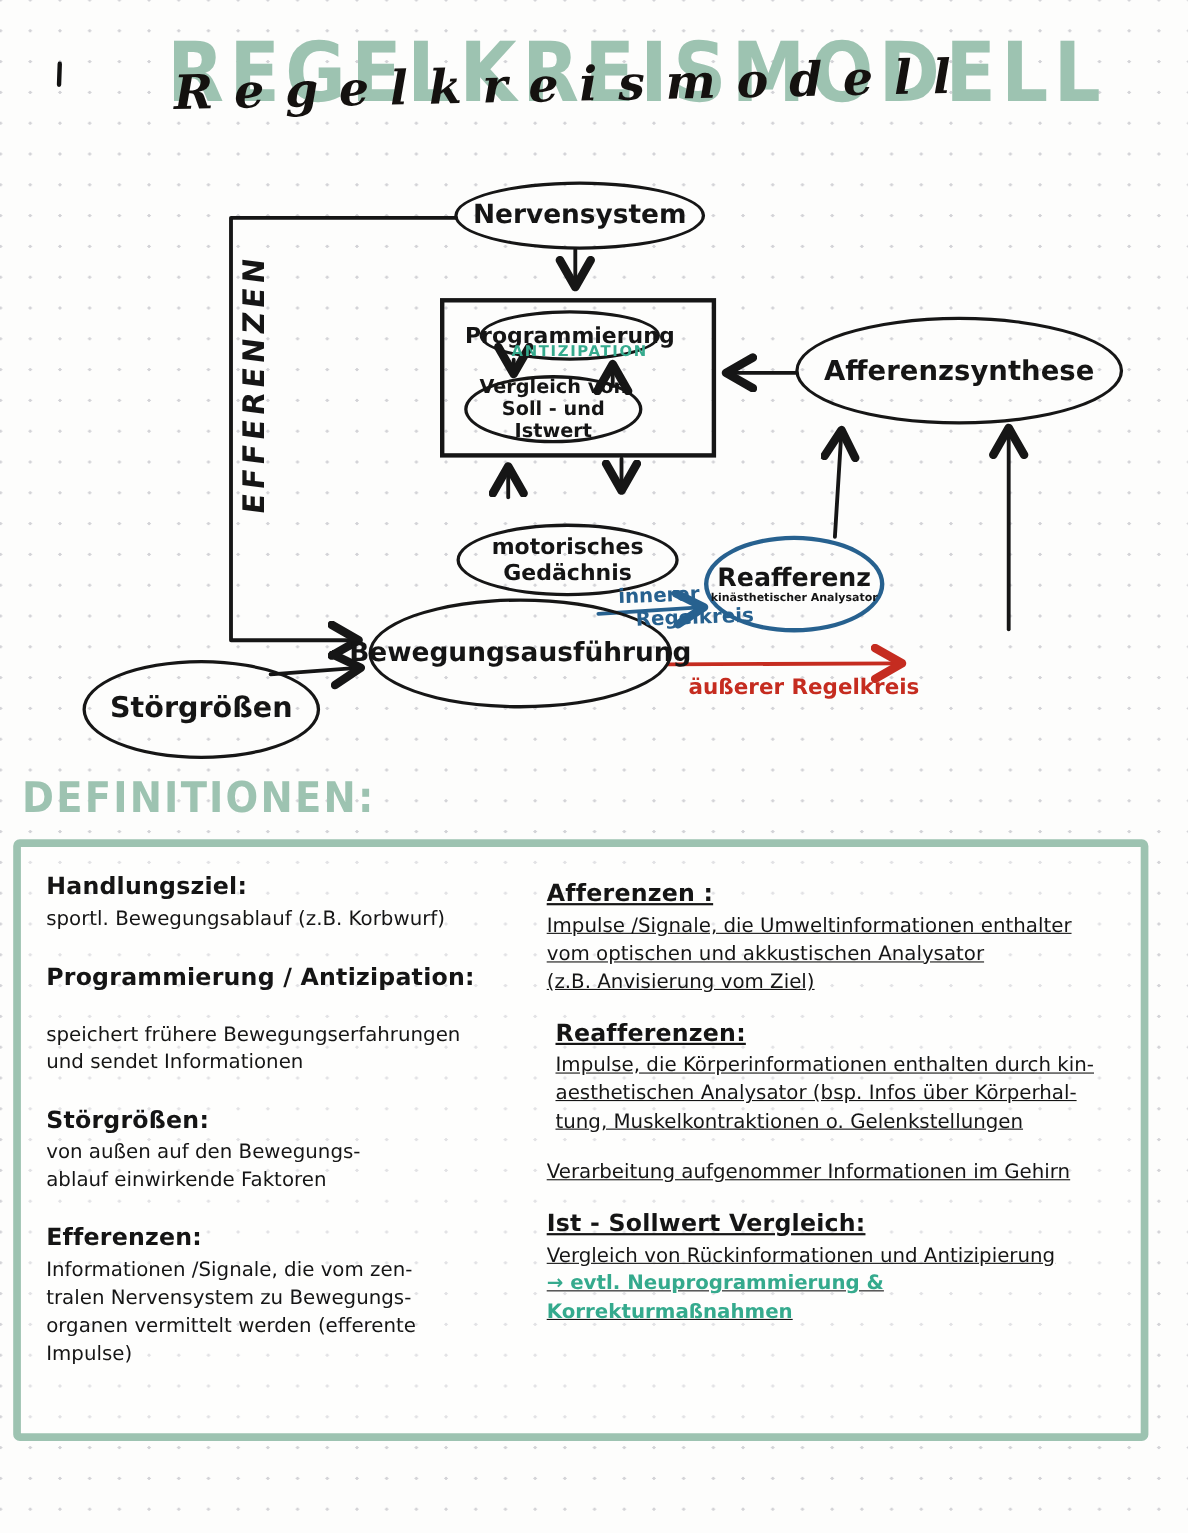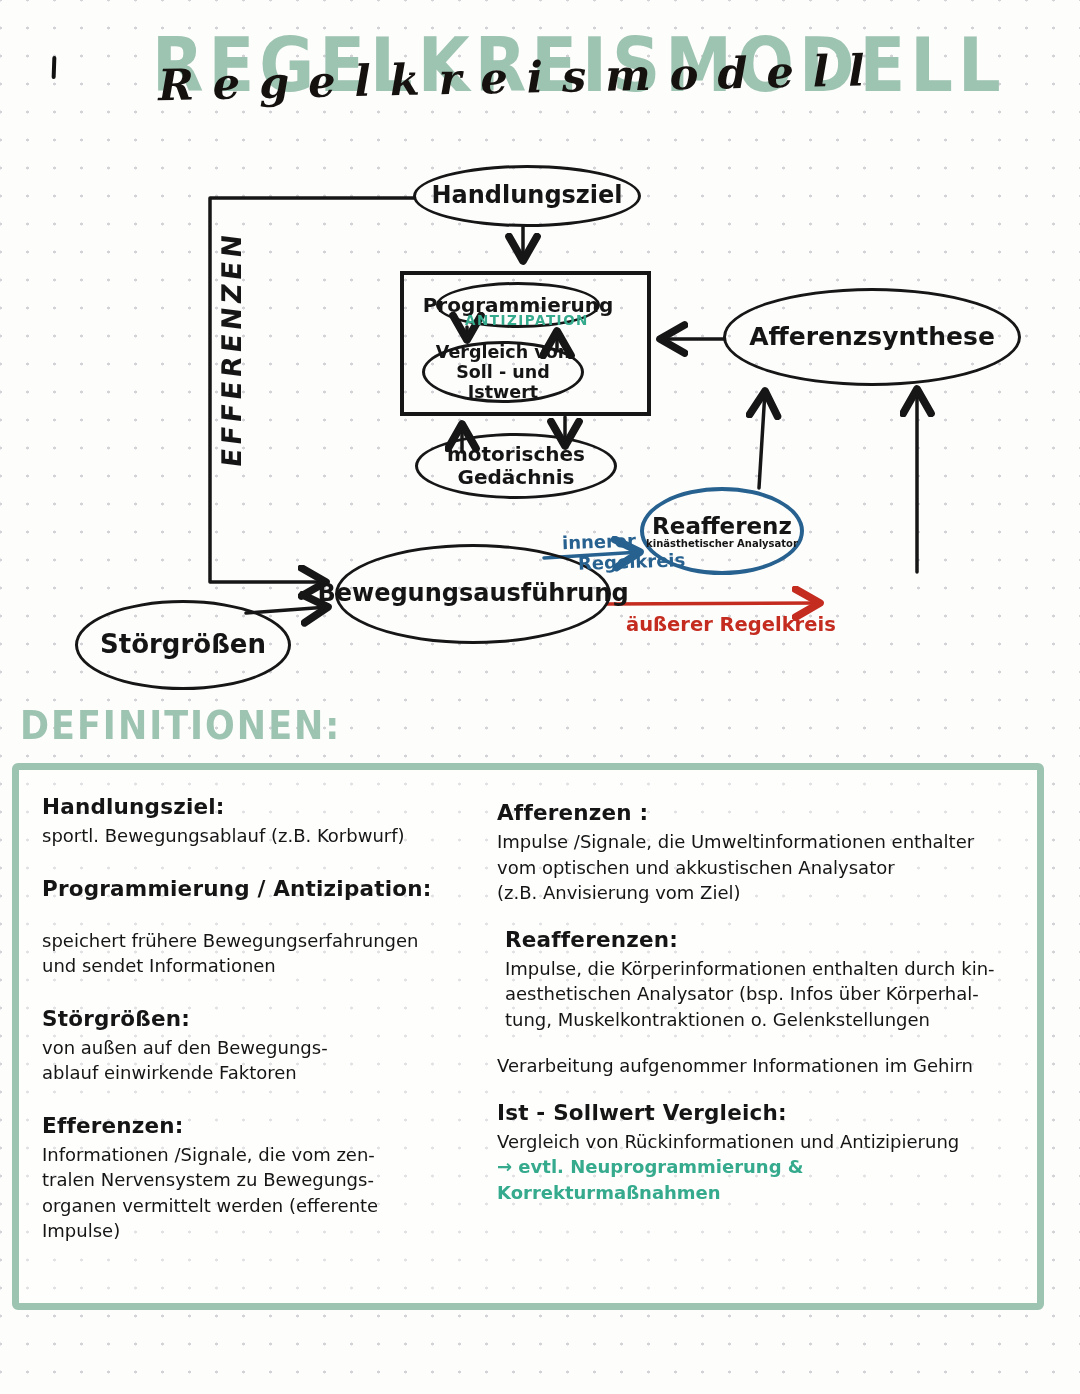--- a/index.html
+++ b/index.html
@@ -52,21 +52,21 @@
     transform:scaleY(1.1); transform-origin:top left;
   }
   .def-box{
     position:absolute; left:12px; top:763px; width:1018px; height:533px;
     border:7px solid #9dc3b1; border-radius:6px; background:rgba(255,255,255,0.35);
   }
   .def-col{position:absolute; top:24px;}
   .def-col.left{left:23px; width:450px;}
   .def-col.right{left:478px; width:525px; top:30px;}
   .def-item{margin-bottom:27px;}
-  .def-col.right .def-item{margin-bottom:21px;}
+  .def-col.right .def-item{margin-bottom:21px;text-decoration:underline;}
   .def-term{margin:0 0 4px 0; font-size:21.5px; font-weight:800; letter-spacing:0.2px;}
   .def-body{margin:0; font-size:18px; line-height:1.42; white-space:pre-line; font-weight:500;}
   .teal{color:#35aa8d; font-weight:700; margin-left:6px; letter-spacing:1px;}
   .teal-block{display:block; color:#35aa8d; font-weight:700; margin-left:0;}
   .teal:empty, .teal-block:empty{display:none;}
 </style>
 </head>
 <body>
 
 <div class="page">
@@ -101,36 +101,36 @@
         <path d="M917,572 L917,389" marker-end="url(#mb)"></path>
         <path d="M246,613 L328,607" marker-end="url(#mb)"></path>
       </g>
       <path d="M544,558 L640,552" fill="none" stroke="#27618f" stroke-width="3.5" stroke-linecap="round" marker-end="url(#mblue)"></path>
       <path d="M607,604 L820,603" fill="none" stroke="#c52c20" stroke-width="3.5" stroke-linecap="round" marker-end="url(#mred)"></path>
     </svg>
 
     <div class="rect-box" style="left:400px; top:271px; width:243px; height:137px;"></div>
 
     <div class="node" style="left:527px; top:196px; width:222px; height:56px; font-size:24px;">
-      <span>Handlungsziel</span>
+      <span>Nervensystem</span>
     </div>
 
     <div class="node" style="left:518px; top:305px; width:158px; height:40px; font-size:20px; border-width:3px;">
       <span>Programmierung</span>
     </div>
     <div class="lbl antizipation" style="left:527px; top:312px;">ANTIZIPATION</div>
 
     <div class="node" style="left:503px; top:372px; width:156px; height:56px; font-size:17.5px; border-width:3px;">
       <span class="lines">Vergleich von
 Soll - und Istwert</span>
     </div>
 
     <div class="lbl efferenzen" style="left:216px; top:302px; height:165px;">EFFERENZEN</div>
 
-    <div class="node" style="left:516px; top:466px; width:196px; height:60px; font-size:20px;">
+    <div class="node" style="left:516px; top:509px; width:196px; height:60px; font-size:20px;">
       <span class="lines">motorisches
 Gedächnis</span>
     </div>
 
     <div class="node" style="left:872px; top:337px; width:292px; height:92px; font-size:25px;">
       <span>Afferenzsynthese</span>
     </div>
 
     <div class="node blue" style="left:722px; top:531px; width:156px; height:80px; font-size:23px;">
       <span>Reafferenz</span>

